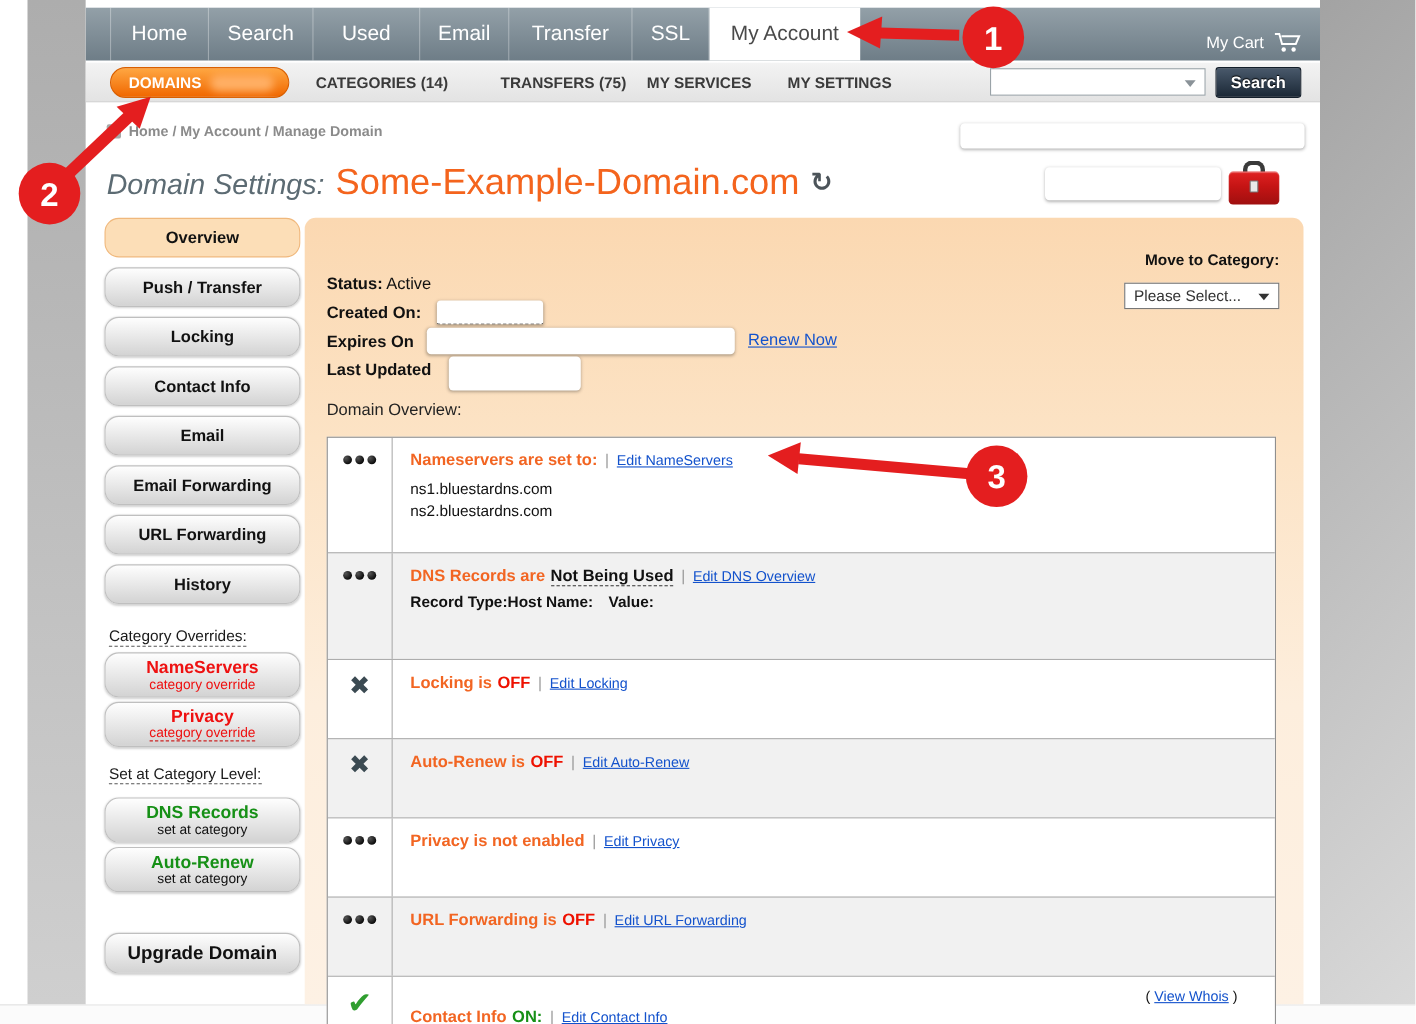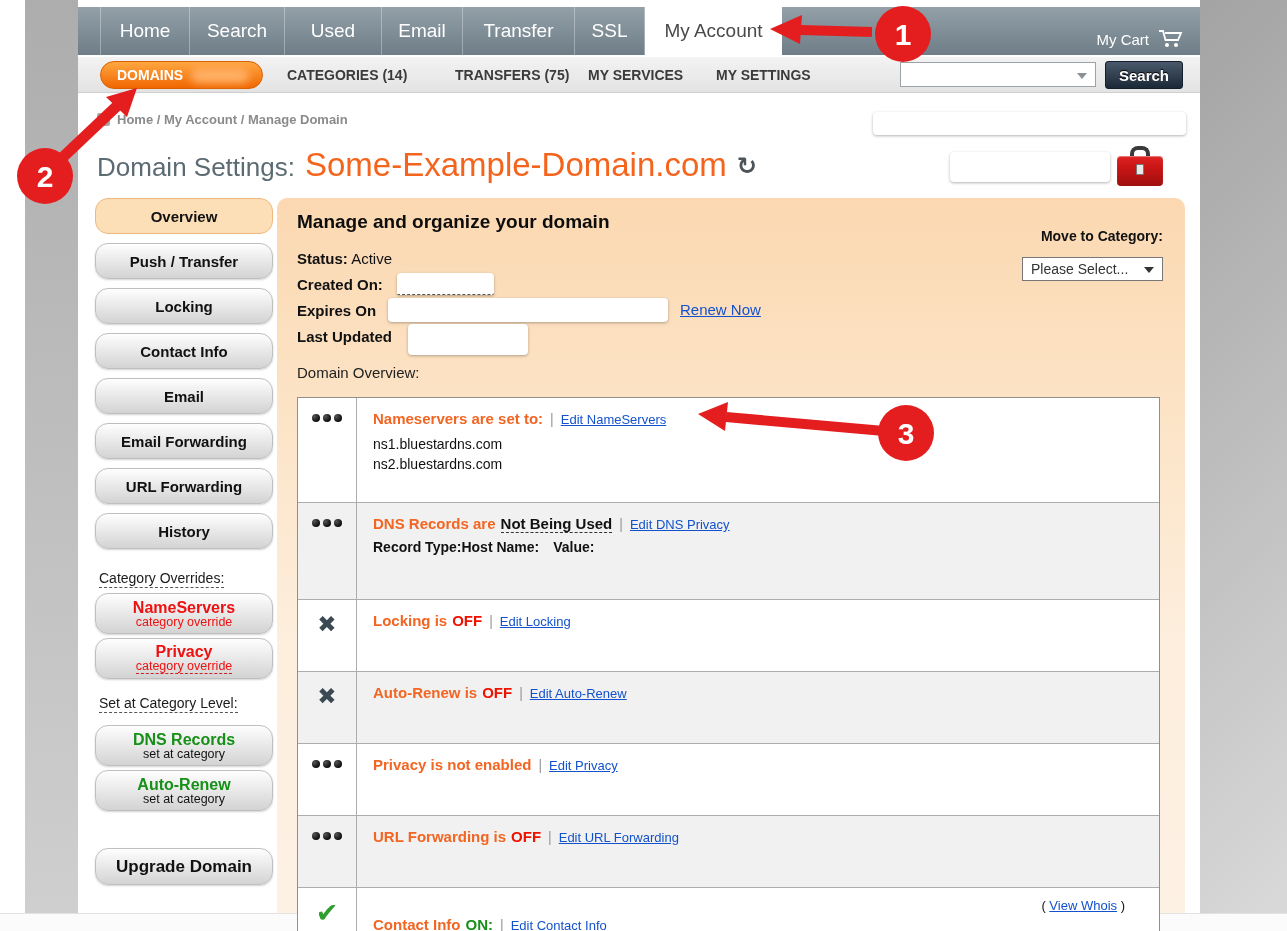--- a/index.html
+++ b/index.html
@@ -44,21 +44,21 @@
 
   
   .breadcrumb { position:absolute; left:19px; top:112px; display:flex; align-items:center; gap:7px; }
   .crumb-icon { width:13px; height:13px; background:#a8a8a8; border-radius:2px; }
   .breadcrumb .txt { font-size:13px; font-weight:bold; color:#8b8b8b; }
   .redact { position:absolute; background:#fff; border-radius:4px; box-shadow:0 1px 3px rgba(0,0,0,.3); z-index:5; }
   .redact-1 { left:795px; top:112px; width:313px; height:23px; }
   .redact-2 { left:872px; top:152px; width:160px; height:30px; }
 
   .titlebar { position:absolute; left:19px; top:146px; display:flex; align-items:baseline; gap:10px; }
-  .title-prefix { font-size:26px; color:#5c6b73; }
+  .title-prefix { font-size:26px; color:#5c6b73;font-style:italic; }
   .title-domain { font-size:33px; color:#f4641d; }
   .refresh-icon { font-size:24px; color:#4c545a; font-weight:bold; font-family:"DejaVu Sans",sans-serif; cursor:pointer; position:relative; top:-2px; }
 
   
   .toolbox { position:absolute; left:1039px; top:146px; width:46px; height:42px; z-index:6; cursor:pointer; }
   .toolbox .handle { position:absolute; left:13px; top:0; width:20px; height:14px; border:4px solid #3a3a3a; border-bottom:none; border-radius:8px 8px 0 0; }
   .toolbox .body { position:absolute; left:0; top:10px; width:46px; height:30px; border-radius:4px;
                    background:linear-gradient(180deg,#e02222 0%,#c51414 45%,#9f0f0f 100%); box-shadow:inset 0 1px 1px rgba(255,255,255,.4); }
   .toolbox .latch { position:absolute; left:19px; top:18px; width:8px; height:11px; background:#e9e9e9; border:1px solid #777; border-radius:1px; }
 
@@ -220,21 +220,20 @@
       </div>
       <div class="side-btn two" style="top:572px">
         <span class="l1 green-t">Auto-Renew</span>
         <span class="l2">set at category</span>
       </div>
 
       <div class="side-btn" style="top:650px; height:37px; font-size:17px;">Upgrade Domain</div>
     </div>
 
     <div class="panel">
-      <div class="heading">Manage and organize your domain</div>
 
       <div class="meta-line" style="top:52px">
         <b>Status:</b>
         <span>Active</span>
       </div>
       <div class="meta-line" style="top:78px">
         <b>Created On:</b>
       </div>
       <div class="redact redact-created"></div>
       <div class="meta-line" style="top:104px">
@@ -282,21 +281,21 @@
                 <i></i>
                 <i></i>
                 <i></i>
               </span>
           </div>
           <div class="row-body">
             <div class="row-head">
               <span class="row-title">DNS Records are</span>
               <span class="st-black">Not Being Used</span>
               <span class="sep">|</span>
-              <a class="lnk edit-link">Edit DNS Privacy</a>
+              <a class="lnk edit-link">Edit DNS Overview</a>
             </div>
             <div class="rec-line">
               <span>Record Type:</span><span>Host Name:</span><span class="c3">Value:</span>
             </div>
           </div>
         </div>
 
         <div class="ov-row" style="height:72px">
           <div class="icon-cell">
             <span class="x-icon">✖</span>

